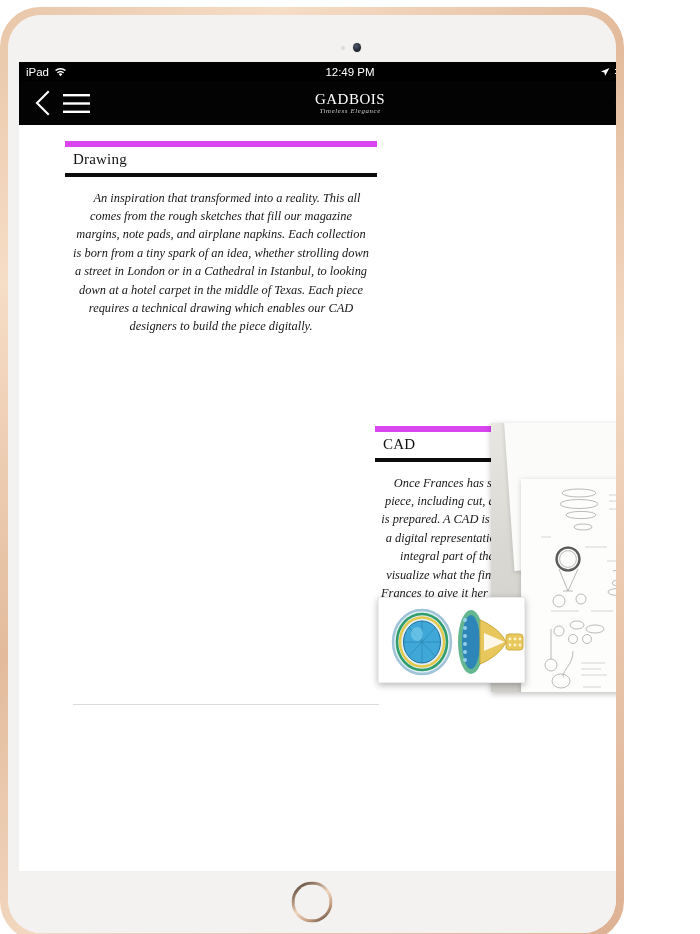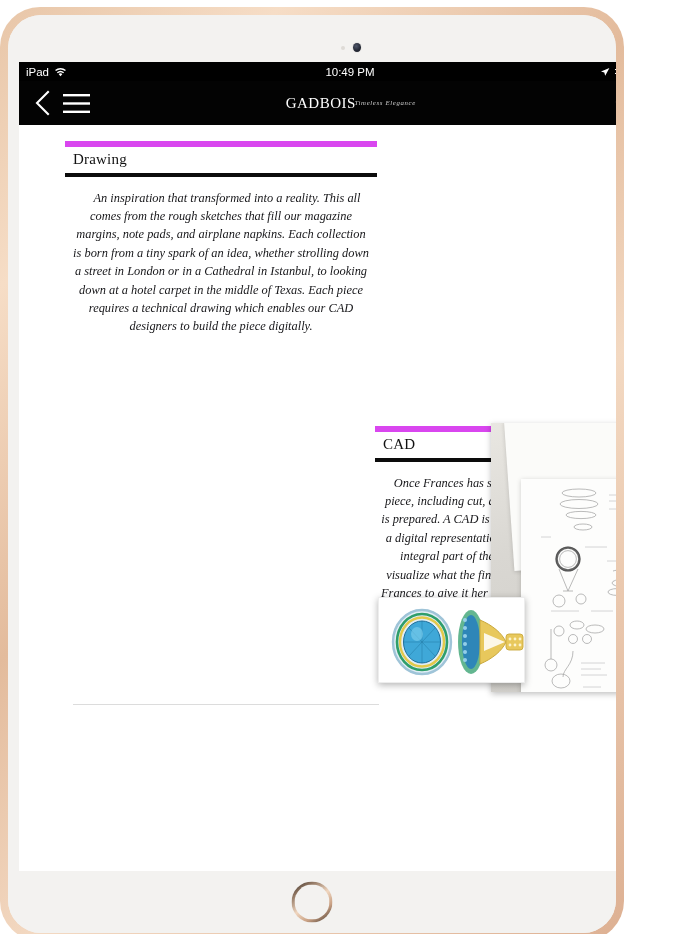--- a/index.html
+++ b/index.html
@@ -135,20 +135,21 @@
     position: relative;
   }
   .nav-left  { display: flex; align-items: center; gap: 12px; z-index: 2; }
   .nav-right { display: flex; align-items: center; gap: 14px; margin-left: auto; z-index: 2; }
   .nav-icon  { cursor: pointer; display: block; }
 
   .brand {
     position: absolute;
     left: 0; right: 0; top: 0; bottom: 0;
     display: flex;
+    flex-direction: column;
     align-items: center;
     justify-content: center;
     pointer-events: none;
   }
   .brand-name {
     color: #fff;
     font-family: "Liberation Serif", serif;
     font-size: 15px;
     letter-spacing: .5px;
     line-height: 1;
@@ -334,21 +335,21 @@
       <div class="status-bar">
         <div class="sb-left">
           <span>iPad</span>
           <svg class="wifi-ico" width="13" height="10" viewBox="0 0 13 10">
             <path d="M6.5 9.3 4.6 7.1a3 3 0 0 1 3.8 0Z" fill="#fff"></path>
             <path d="M2.9 5.3a5.6 5.6 0 0 1 7.2 0l-.9 1a4.3 4.3 0 0 0-5.4 0Z" fill="#fff"></path>
             <path d="M1.1 3.1a8.3 8.3 0 0 1 10.8 0l-.9 1a7 7 0 0 0-9 0Z" fill="#fff"></path>
           </svg>
         </div>
         <div class="sb-center">
-          <span>10:49 PM</span>
+          <span>12:49 PM</span>
         </div>
         <div class="sb-right">
           <svg class="loc-ico" width="10" height="10" viewBox="0 0 10 10">
             <path d="M9.4 1 1 4.6l3.3.9.9 3.3Z" fill="#fff"></path>
           </svg>
           <svg class="bt-ico" width="7" height="11" viewBox="0 0 7 11">
             <path d="M1 3 5.8 8 3.4 10V1L5.8 3 1 8" stroke="#fff" stroke-width="1" fill="none"></path>
           </svg>
           <span>51%</span>
           <span class="battery">

